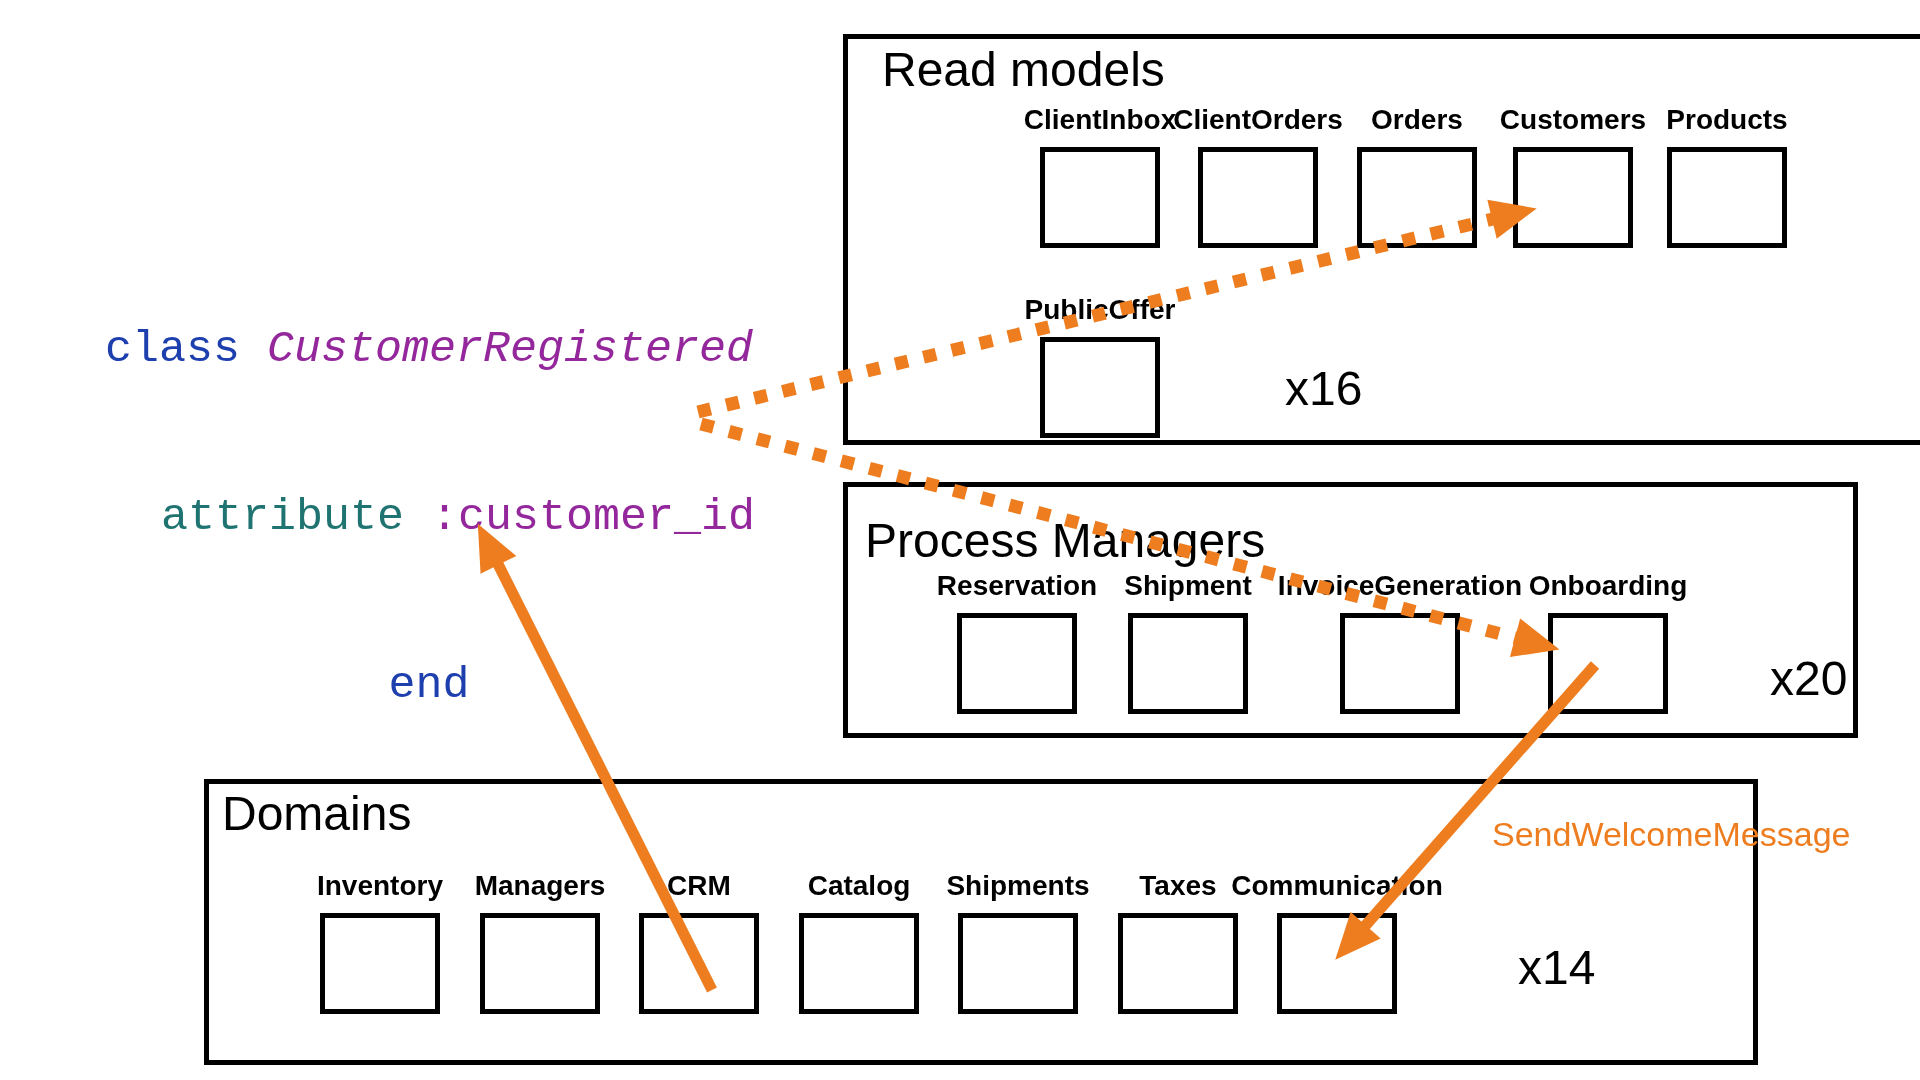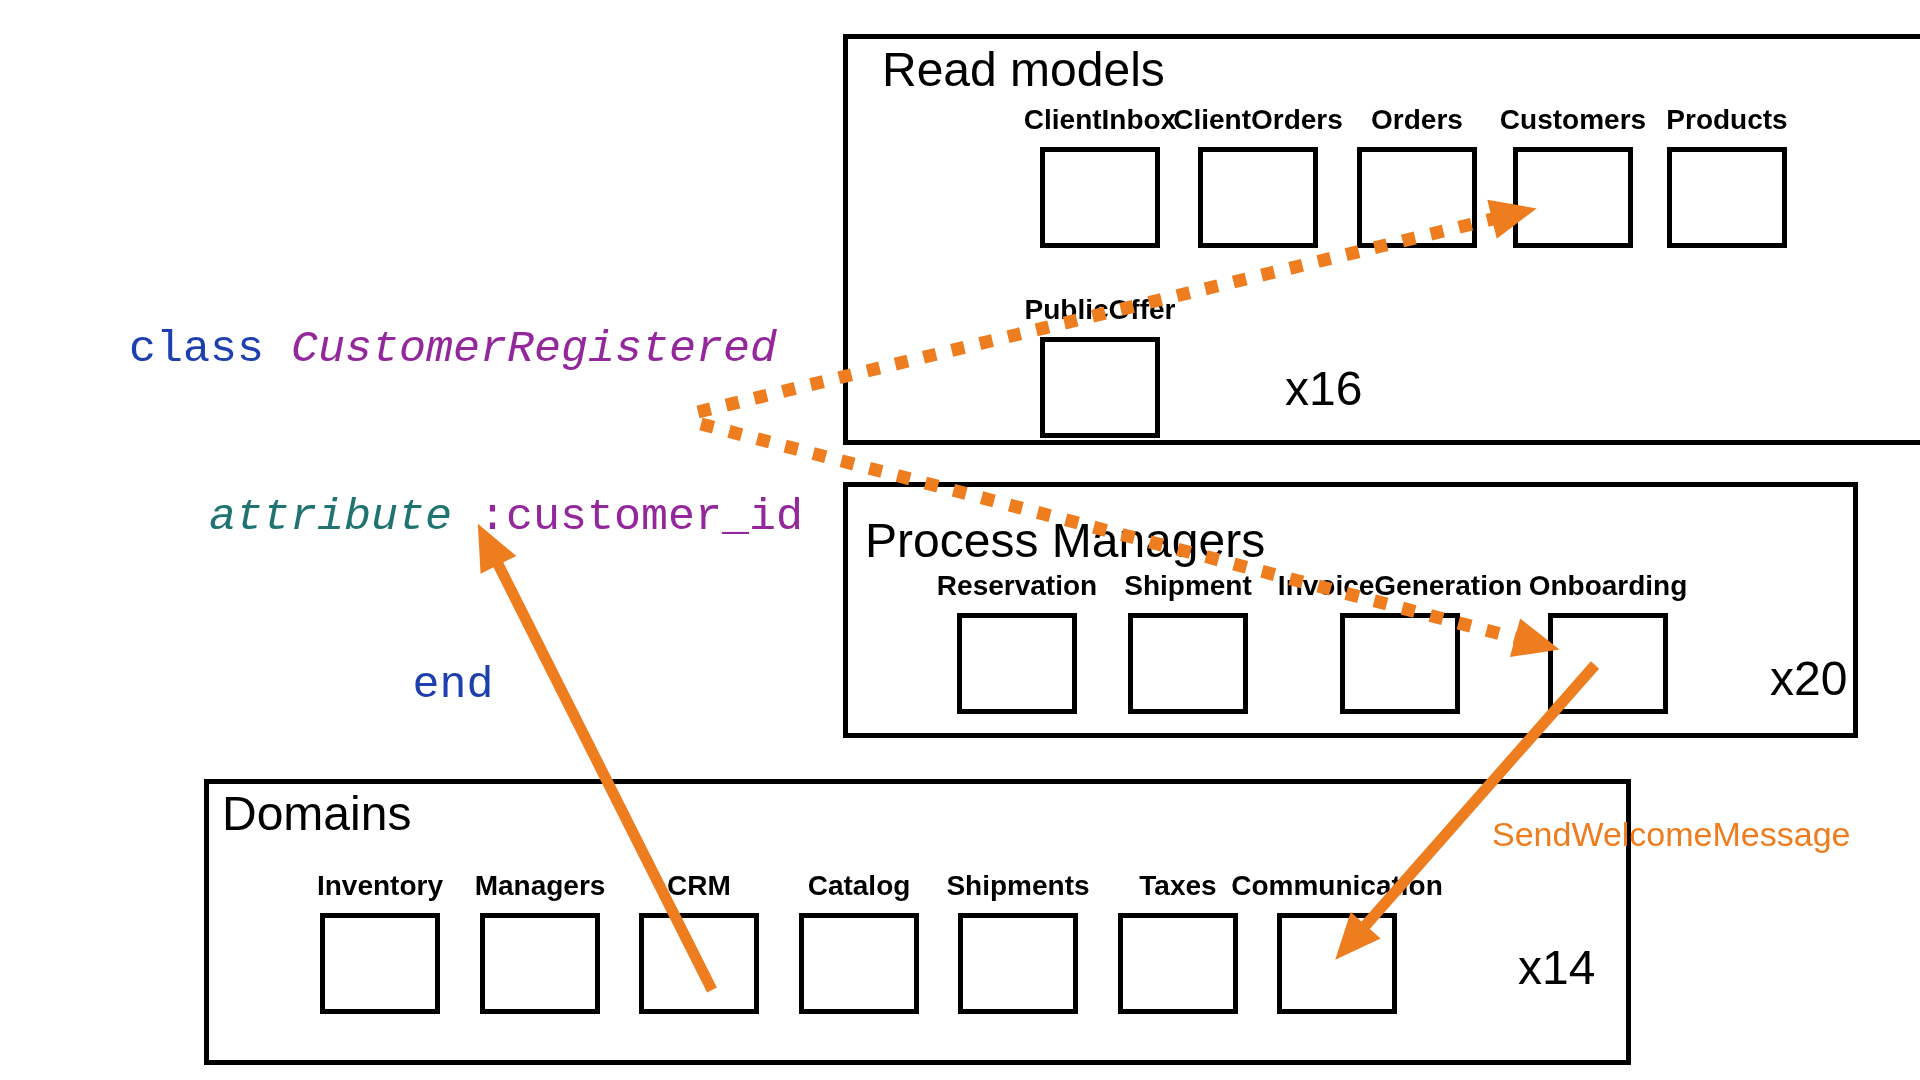--- a/index.html
+++ b/index.html
@@ -2,38 +2,38 @@
 <html style="--arrow-orange: #ED7D1F; --code-keyword-blue: #1E3FAE; --code-constant-purple: #93279B; --code-method-teal: #1F7472; --code-plain-black: #111111; --diagram-border-black: #000000; --background: #FFFFFF;"><head>
 <meta charset="utf-8">
 <style>
   html,body{margin:0;padding:0;background:#fff;}
   .canvas{position:relative;width:1920px;height:1080px;background:#fff;overflow:hidden;
           font-family:"Liberation Sans",sans-serif;color:#000;}
   
   .panel{position:absolute;border:5px solid #000;box-sizing:border-box;background:transparent;}
   #panel-read-models{left:843px;top:34px;width:1150px;height:411px;}
   #panel-process-managers{left:843px;top:482px;width:1015px;height:256px;}
-  #panel-domains{left:204px;top:779px;width:1427px;height:286px;}
+  #panel-domains{left:204px;top:779px;width:1554px;height:286px;}
   .panel-title{position:absolute;font-size:48px;line-height:52px;font-weight:400;white-space:nowrap;color:#000;margin:0;}
   
   .cell{position:absolute;width:120px;}
   .lbl{position:absolute;top:0;left:50%;transform:translateX(-50%);font-size:28px;line-height:34px;
        font-weight:700;white-space:nowrap;color:#000;}
   .bx{position:absolute;top:44px;left:0;width:120px;height:101px;border:5px solid #000;
       box-sizing:border-box;background:transparent;}
   .mult{position:absolute;font-size:48px;line-height:52px;color:#000;white-space:nowrap;}
   
   .code{position:absolute;left:45px;top:210px;font-family:"Liberation Mono","DejaVu Sans Mono",monospace;
         font-size:45px;line-height:56px;white-space:pre;z-index:2;}
   .ln{height:56px;}
   .ind1{padding-left:58px;text-align:center;}
   .ind2{padding-left:116px;}
   .kw{color:var(--code-keyword-blue,#1E3FAE);}
   .const{color:var(--code-constant-purple,#93279B);font-style:italic;}
-  .meth{color:var(--code-method-teal,#1F7472);font-style:italic;margin-left:48px;}
+  .meth{color:var(--code-method-teal,#1F7472);}
   .sym{color:var(--code-constant-purple,#93279B);}
   .pln{color:var(--code-plain-black,#111111);}
   
   .swm{position:absolute;left:1492px;top:814px;font-size:34px;line-height:40px;
        color:var(--arrow-orange,#ED7D1F);white-space:nowrap;z-index:11;}
   
   svg.arrows{position:absolute;left:0;top:0;width:1920px;height:1080px;z-index:10;pointer-events:none;}
   .dotted{stroke:var(--arrow-orange,#ED7D1F);stroke-width:13;stroke-dasharray:13 16;fill:none;stroke-linecap:butt;}
   .solid{stroke:var(--arrow-orange,#ED7D1F);stroke-width:11;fill:none;stroke-linecap:butt;}
   .ah-fill{fill:var(--arrow-orange,#ED7D1F);}

